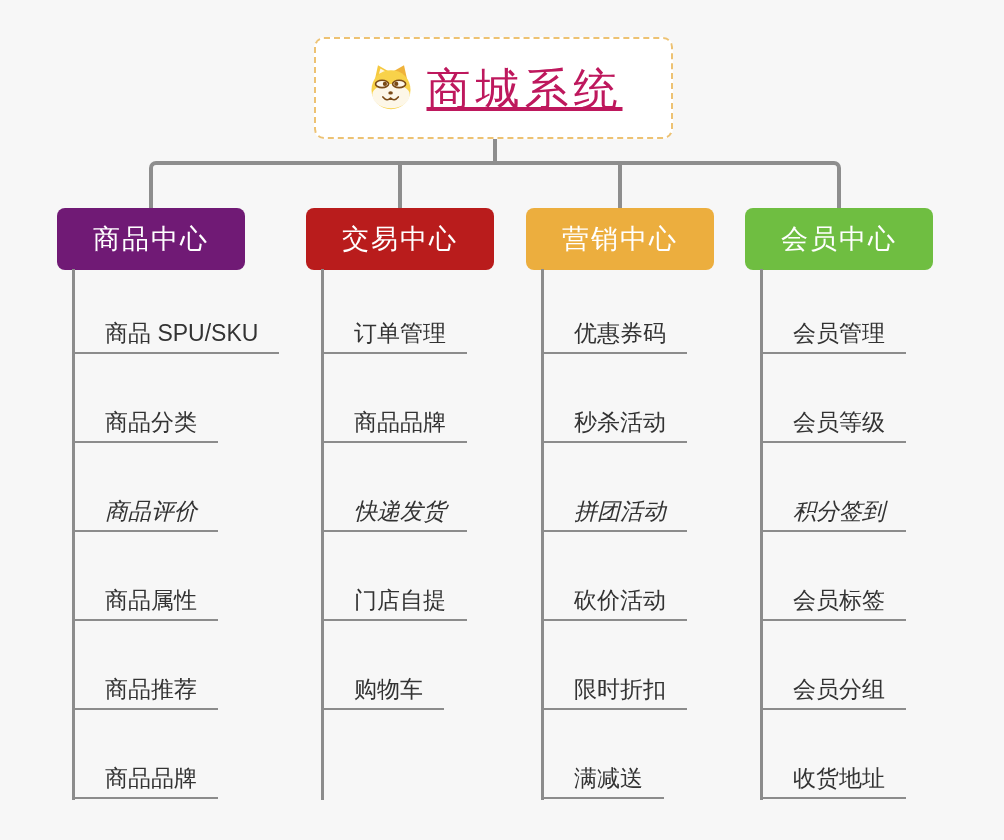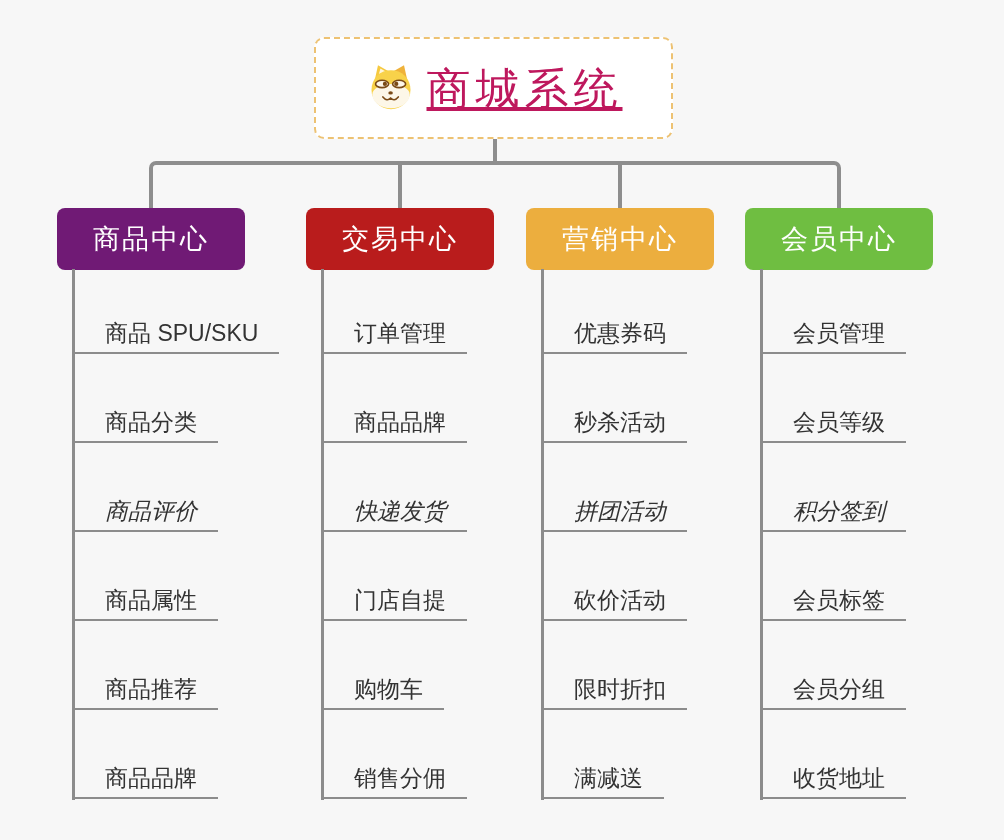--- a/index.html
+++ b/index.html
@@ -145,21 +145,20 @@
   </div>
 
   <div class="branch b1">
     <div class="branch-box">交易中心</div>
     <div class="trunk"></div>
     <div class="leaf r0">订单管理</div>
     <div class="leaf r1">商品品牌</div>
     <div class="leaf r2">快递发货</div>
     <div class="leaf r3">门店自提</div>
     <div class="leaf r4">购物车</div>
-    <div class="leaf r5">销售分佣</div>
   </div>
 
   <div class="branch b2">
     <div class="branch-box">营销中心</div>
     <div class="trunk"></div>
     <div class="leaf r0">优惠券码</div>
     <div class="leaf r1">秒杀活动</div>
     <div class="leaf r2">拼团活动</div>
     <div class="leaf r3">砍价活动</div>
     <div class="leaf r4">限时折扣</div>

